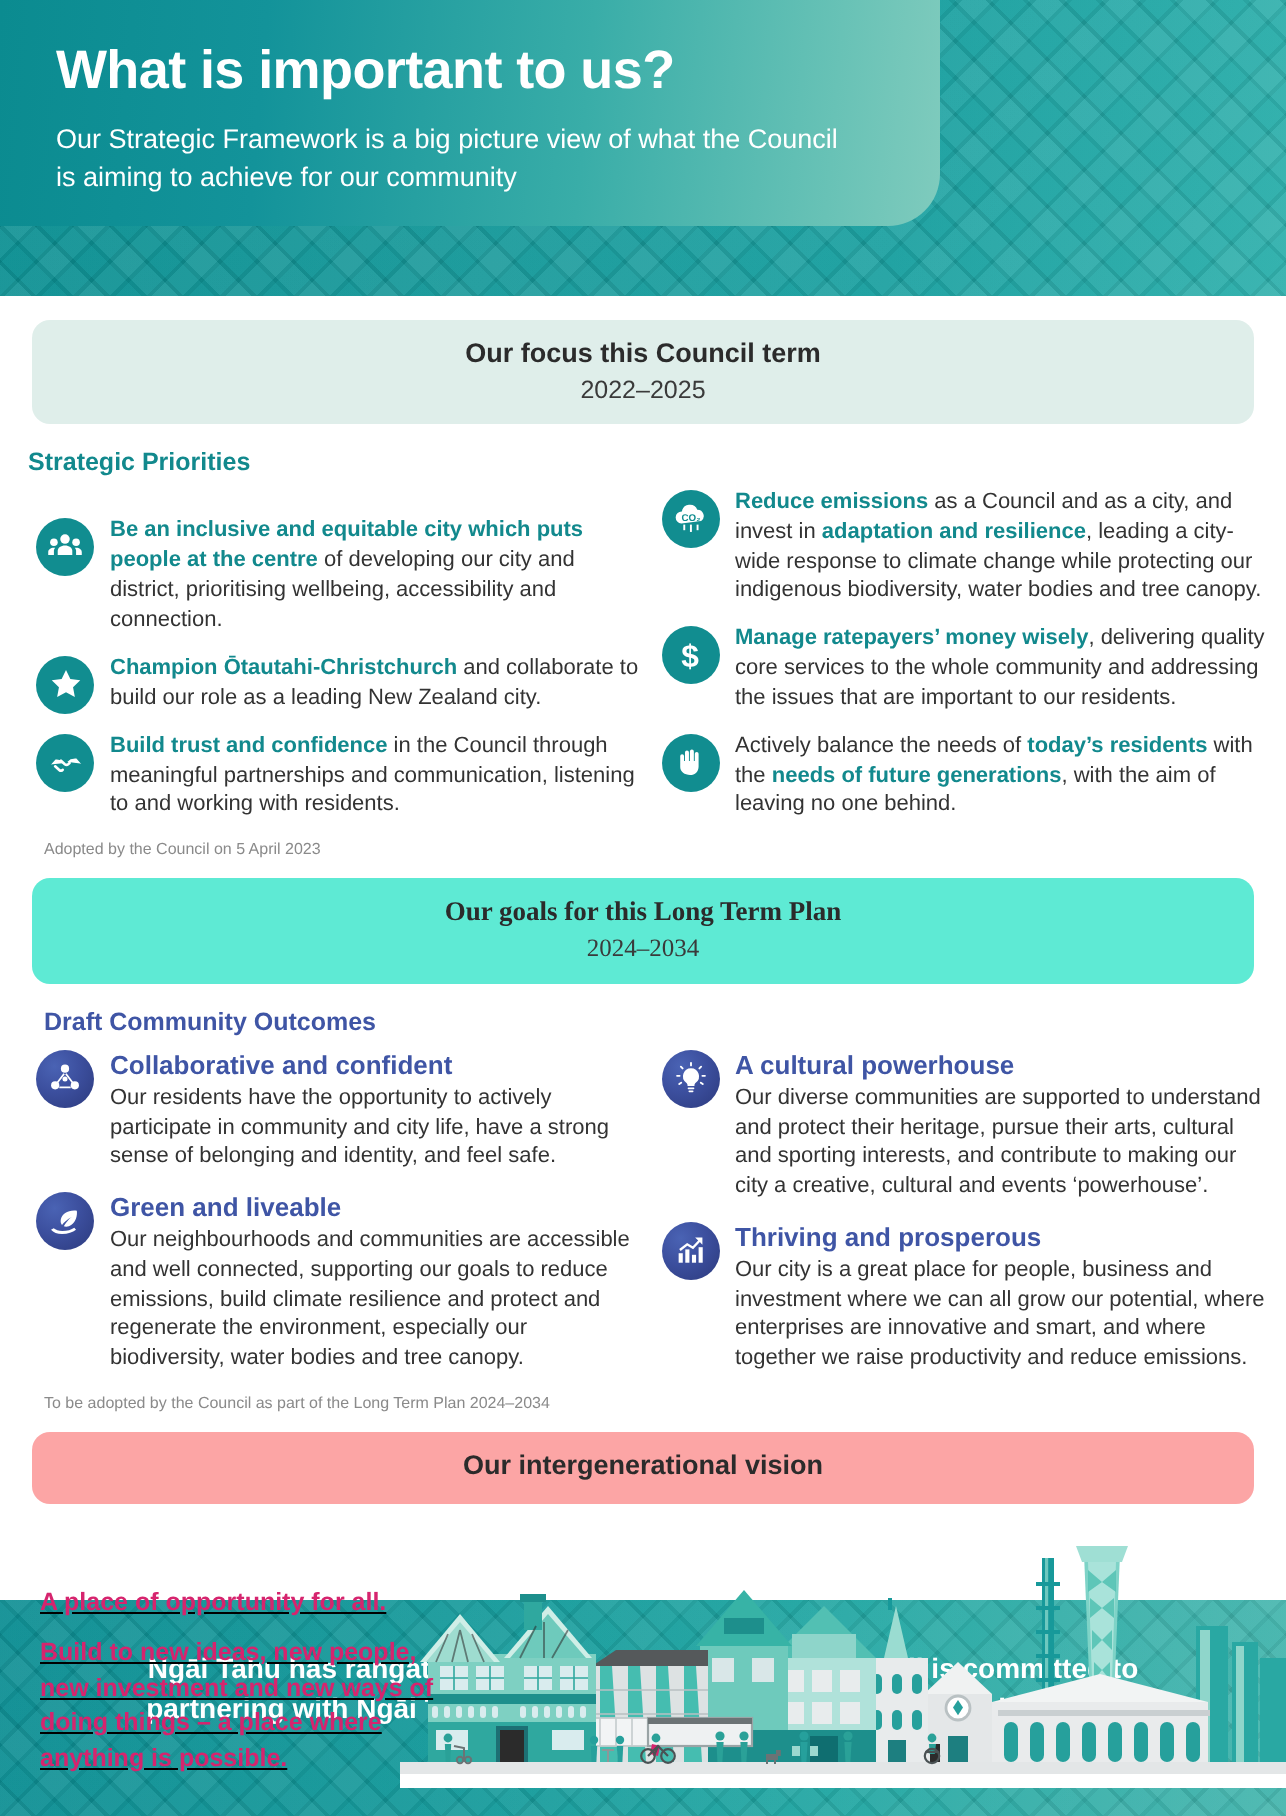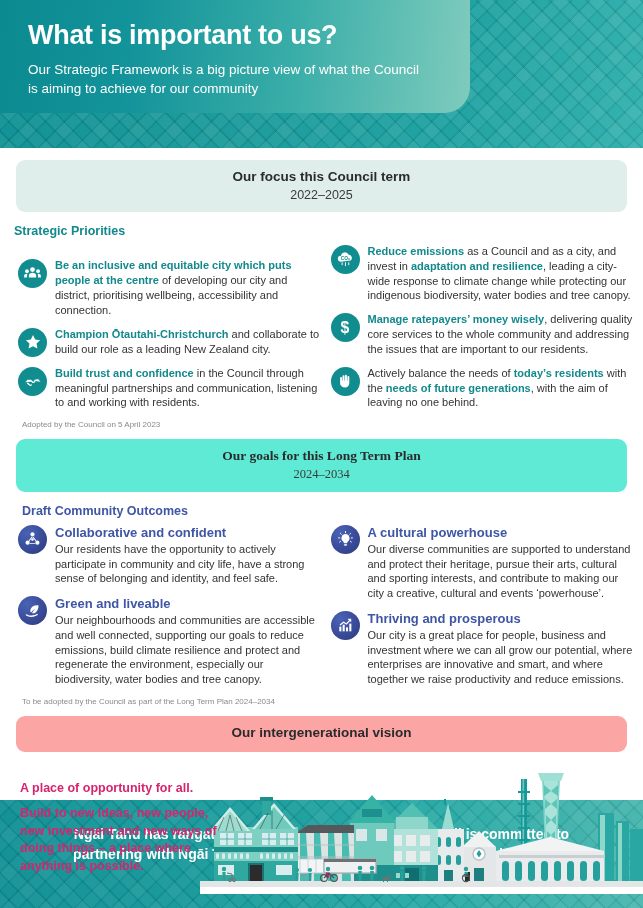--- a/index.html
+++ b/index.html
@@ -127,23 +127,24 @@
   .footnote {
     font-size: 8px;
     color: #8a8a8a;
     margin: 1px 0 0 22px;
   }
 
   
   .vision-wrap { position: relative; height: 142px; }
   .vision-text {
     position: absolute;
-    left: 20px; top: 29px;
+    left: 20px; top: 42px;
     width: 210px;
     z-index: 3;
+    text-decoration: underline;
   }
   .vision-line1 {
     color: #d6246e;
     font-weight: bold;
     font-size: 12.5px;
     margin-bottom: 10px;
   }
   .vision-line2 {
     color: #d6246e;
     font-weight: bold;

